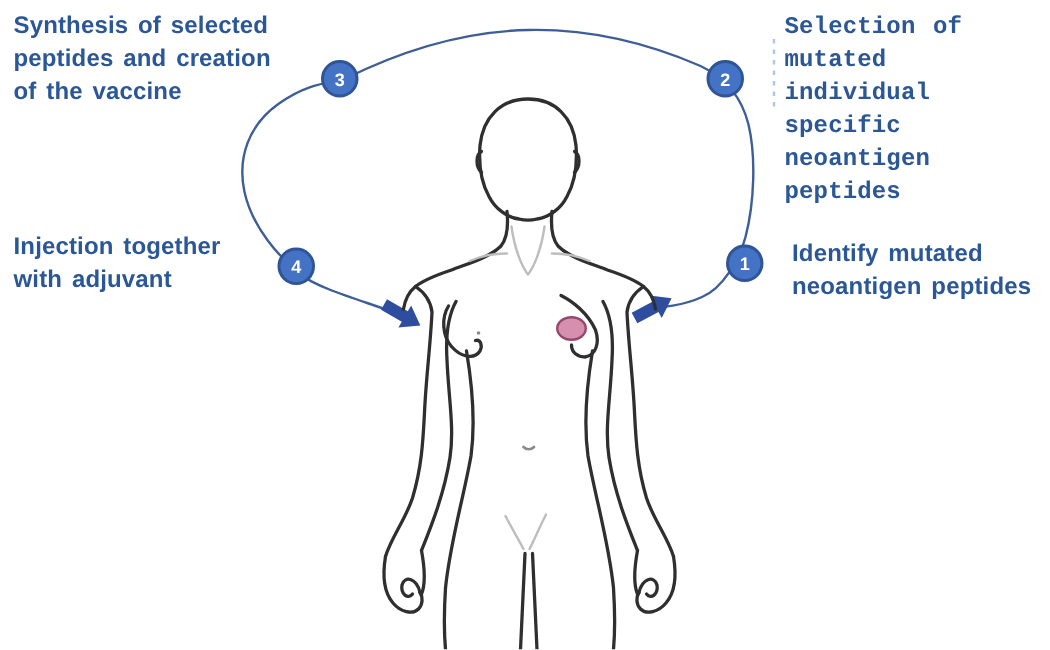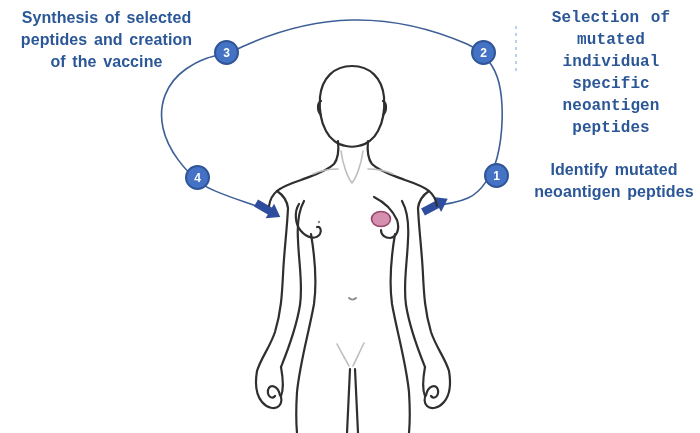--- a/index.html
+++ b/index.html
@@ -13,21 +13,20 @@
   .canvas svg{position:absolute;left:0;top:0;}
   .step-label{
     position:absolute;
     color:#2b5797;
     font-size:16px;
     font-weight:bold;
     line-height:22px;
     white-space:pre-line;
     word-spacing:2px;
     letter-spacing:0.1px;
-    text-align:center;
   }
   .lbl-3{left:9px;top:7px;width:195px;}
   .lbl-4{left:9px;top:154px;width:195px;}
   .lbl-2{left:523px;top:7px;width:176px;font-family:Liberation Mono, monospace;}
   .lbl-1{left:528px;top:159px;width:172px;}
   .step-badge{
     position:absolute;
     width:21px;height:21px;
     border-radius:50%;
     background:#4472c4;
@@ -170,14 +169,16 @@
   </div>
 
   <div class="step-label lbl-1">Identify mutated
 neoantigen peptides</div>
   <div class="step-label lbl-2">Selection of mutated
 individual specific
 neoantigen peptides</div>
   <div class="step-label lbl-3">Synthesis of selected
 peptides and creation
 of the vaccine</div>
+  <div class="step-label lbl-4">Injection together
+with adjuvant</div>
 
 </div>
 
 </body></html>

